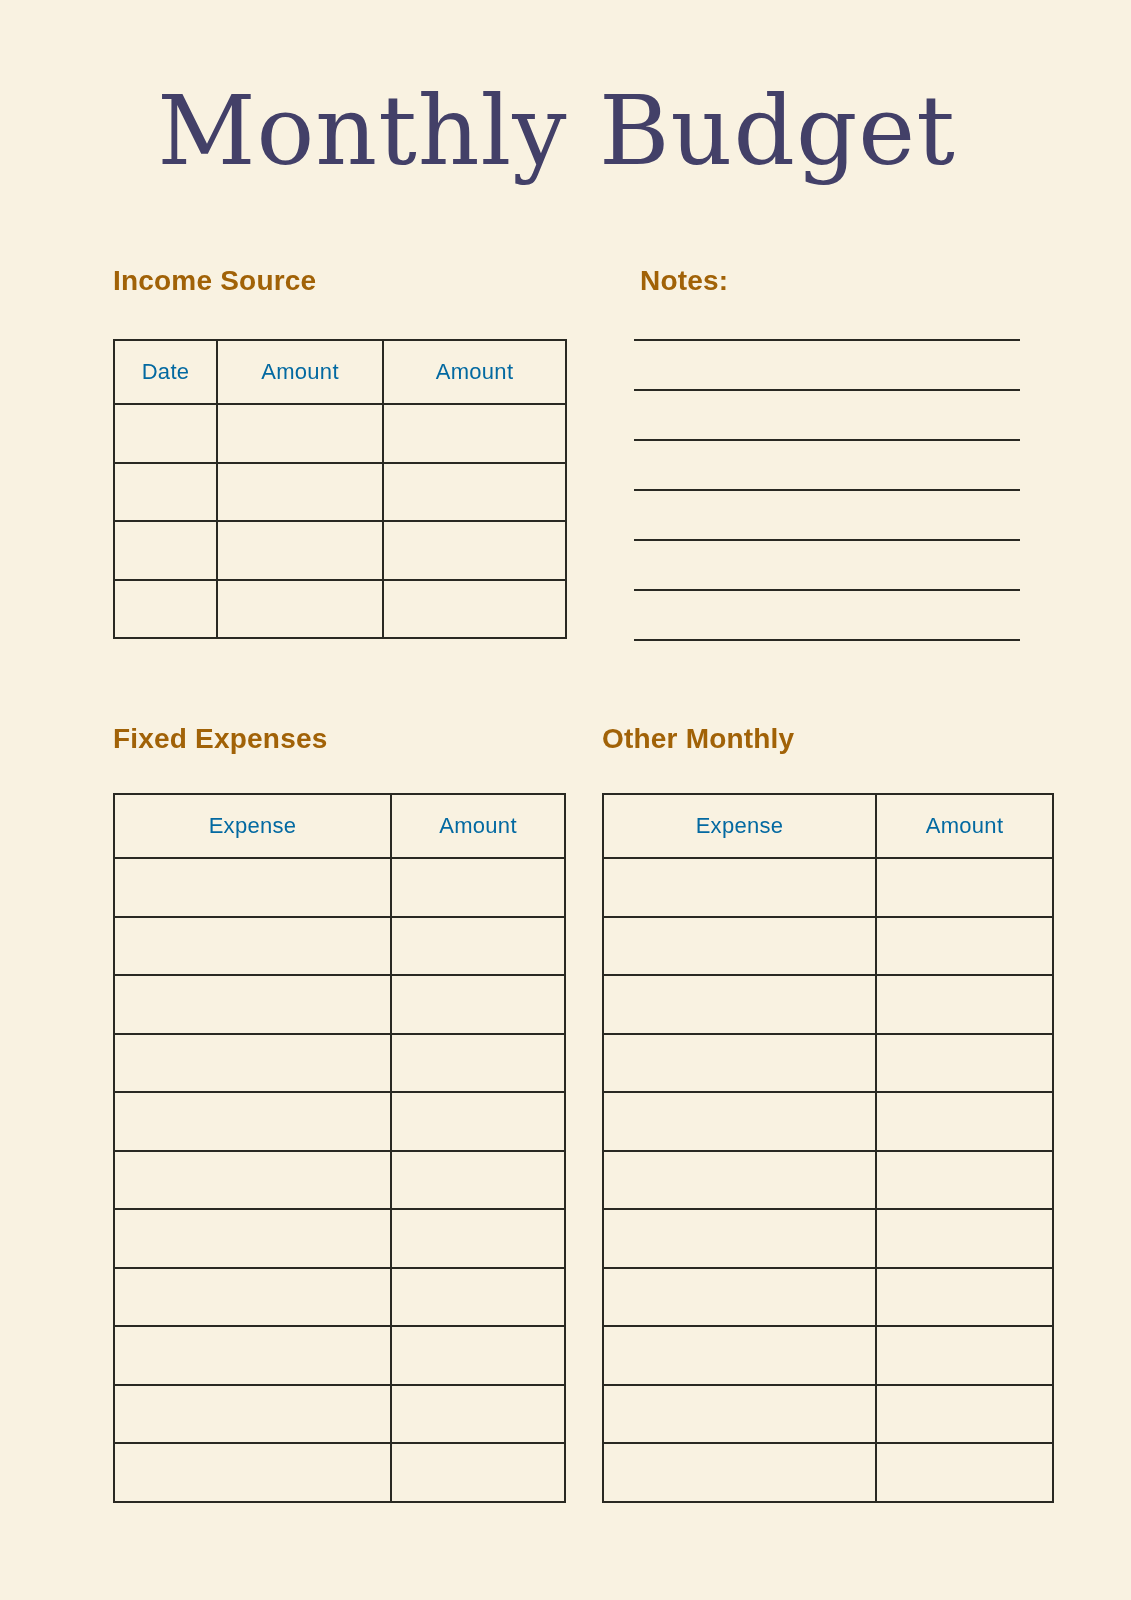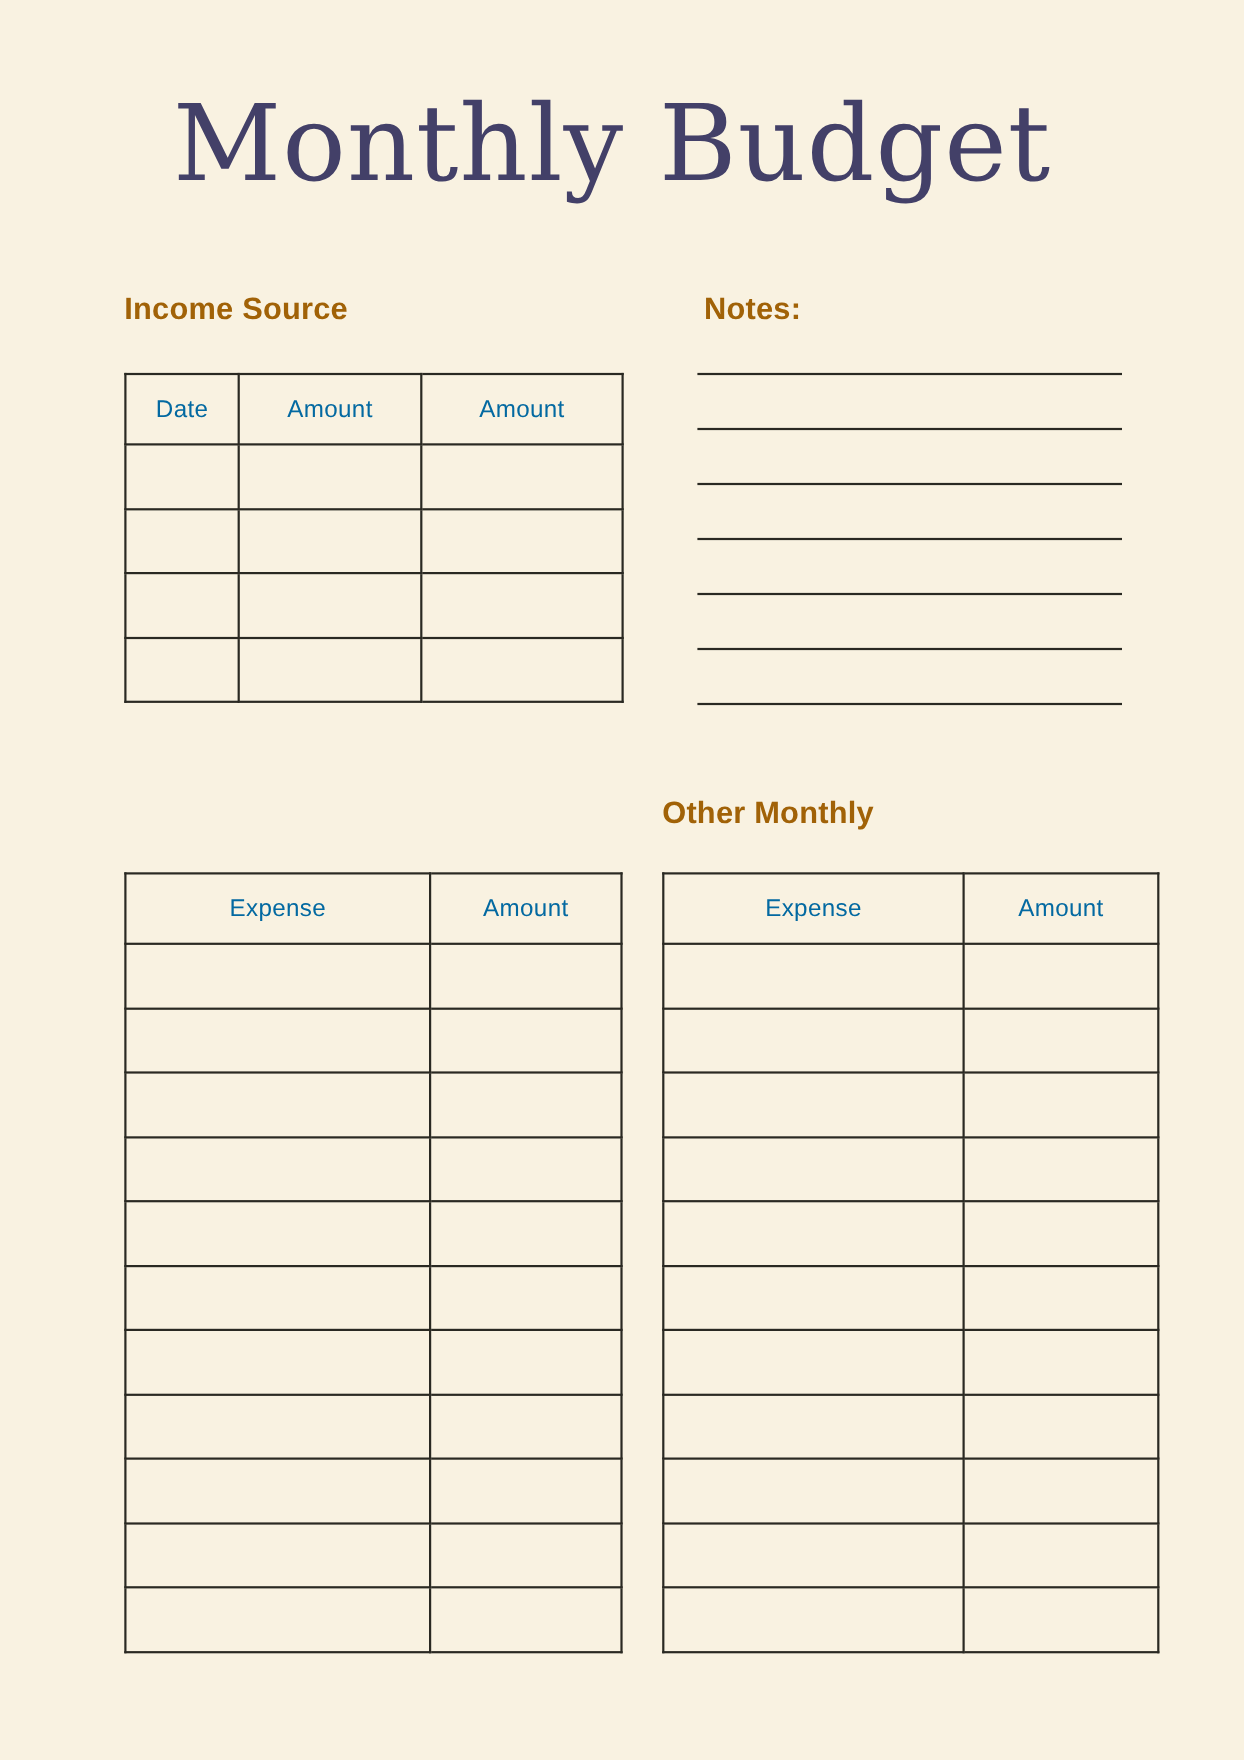--- a/index.html
+++ b/index.html
@@ -134,20 +134,21 @@
   <div class="notes-lines">
       <div class="note-line"></div>
       <div class="note-line"></div>
       <div class="note-line"></div>
       <div class="note-line"></div>
       <div class="note-line"></div>
       <div class="note-line"></div>
       <div class="note-line"></div>
     </div>
 
+  <h2 class="section-heading" id="fixed-heading">Fixed Expenses</h2>
 
   <h2 class="section-heading" id="other-heading">Other Monthly</h2>
 
   <table class="budget-table" id="fixed-table">
     <colgroup>
       <col style="width:277px">
       <col style="width:174px">
     </colgroup>
     <thead>
       <tr>

